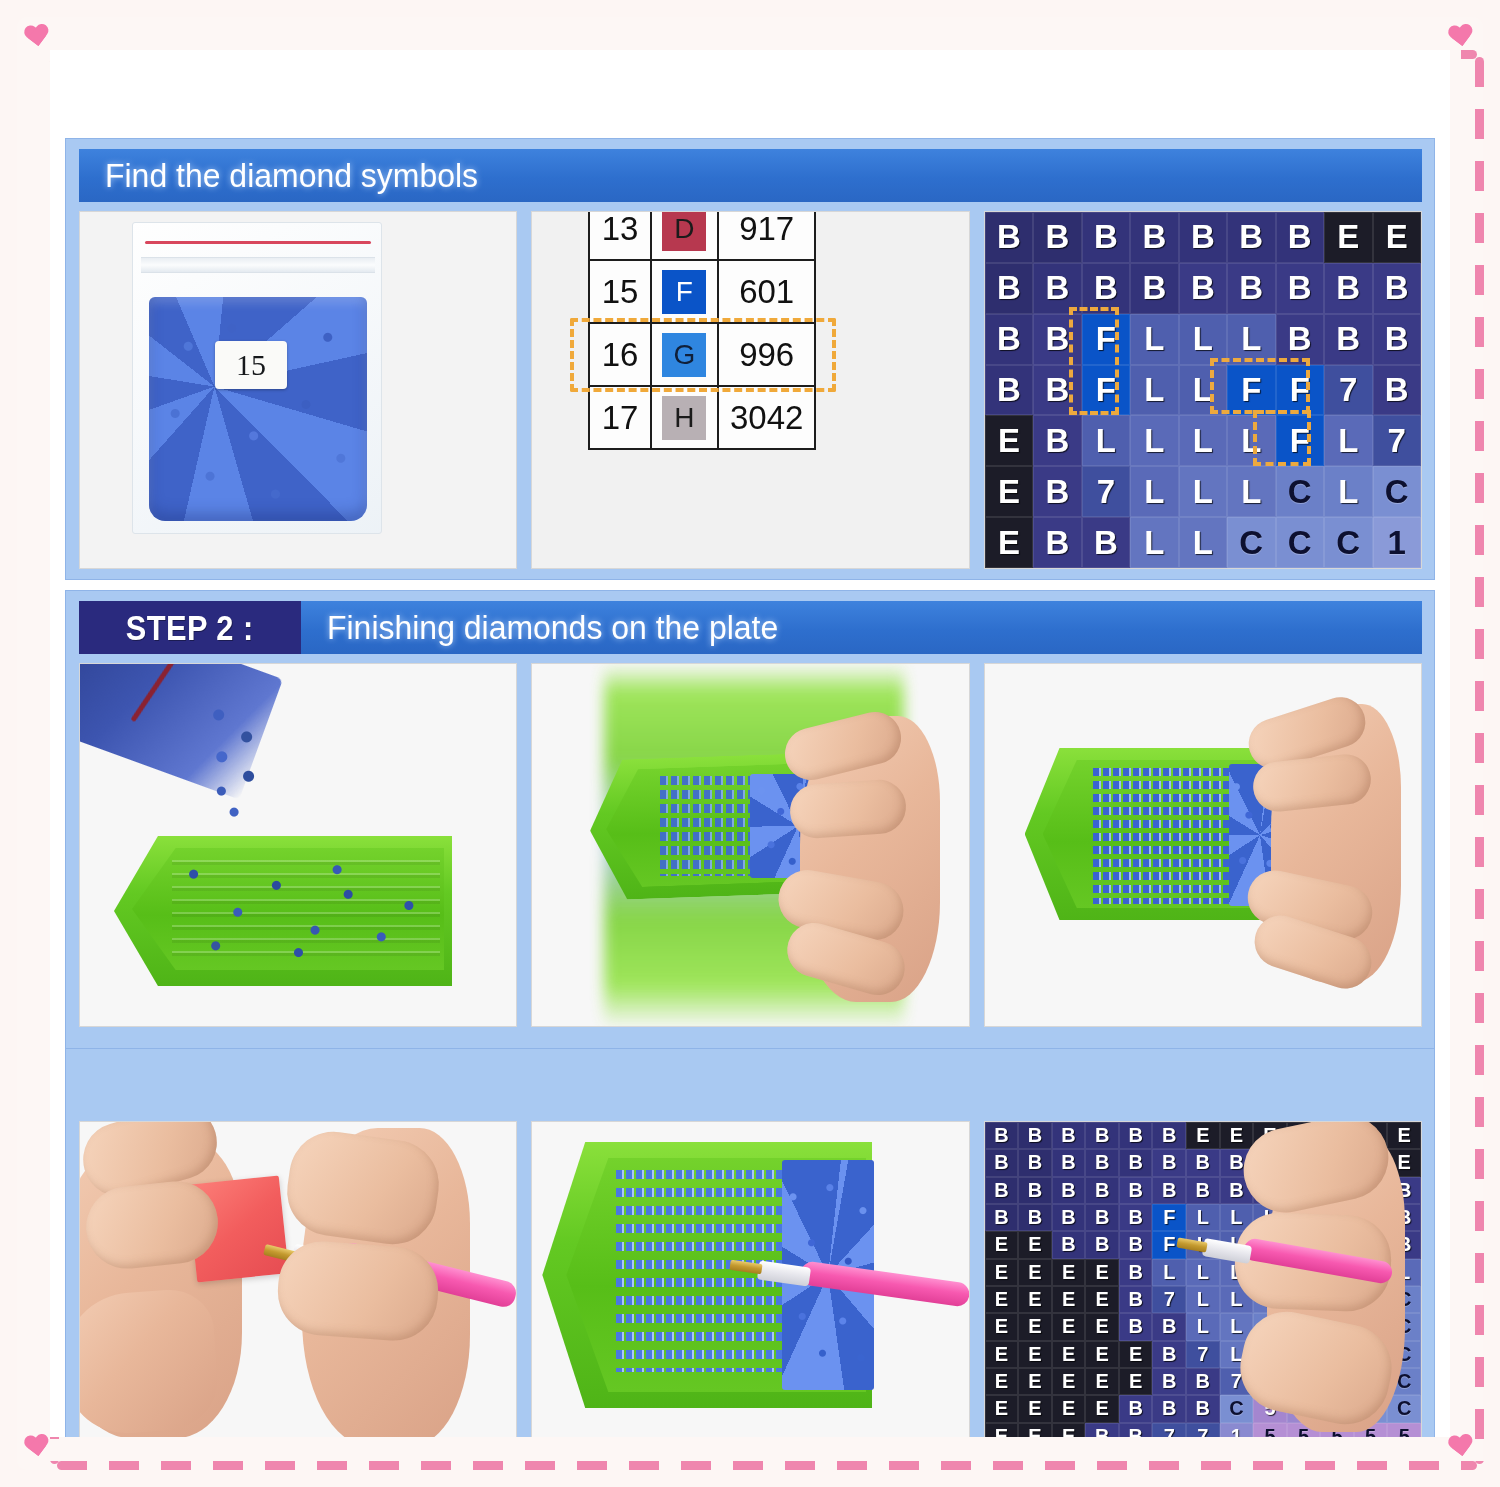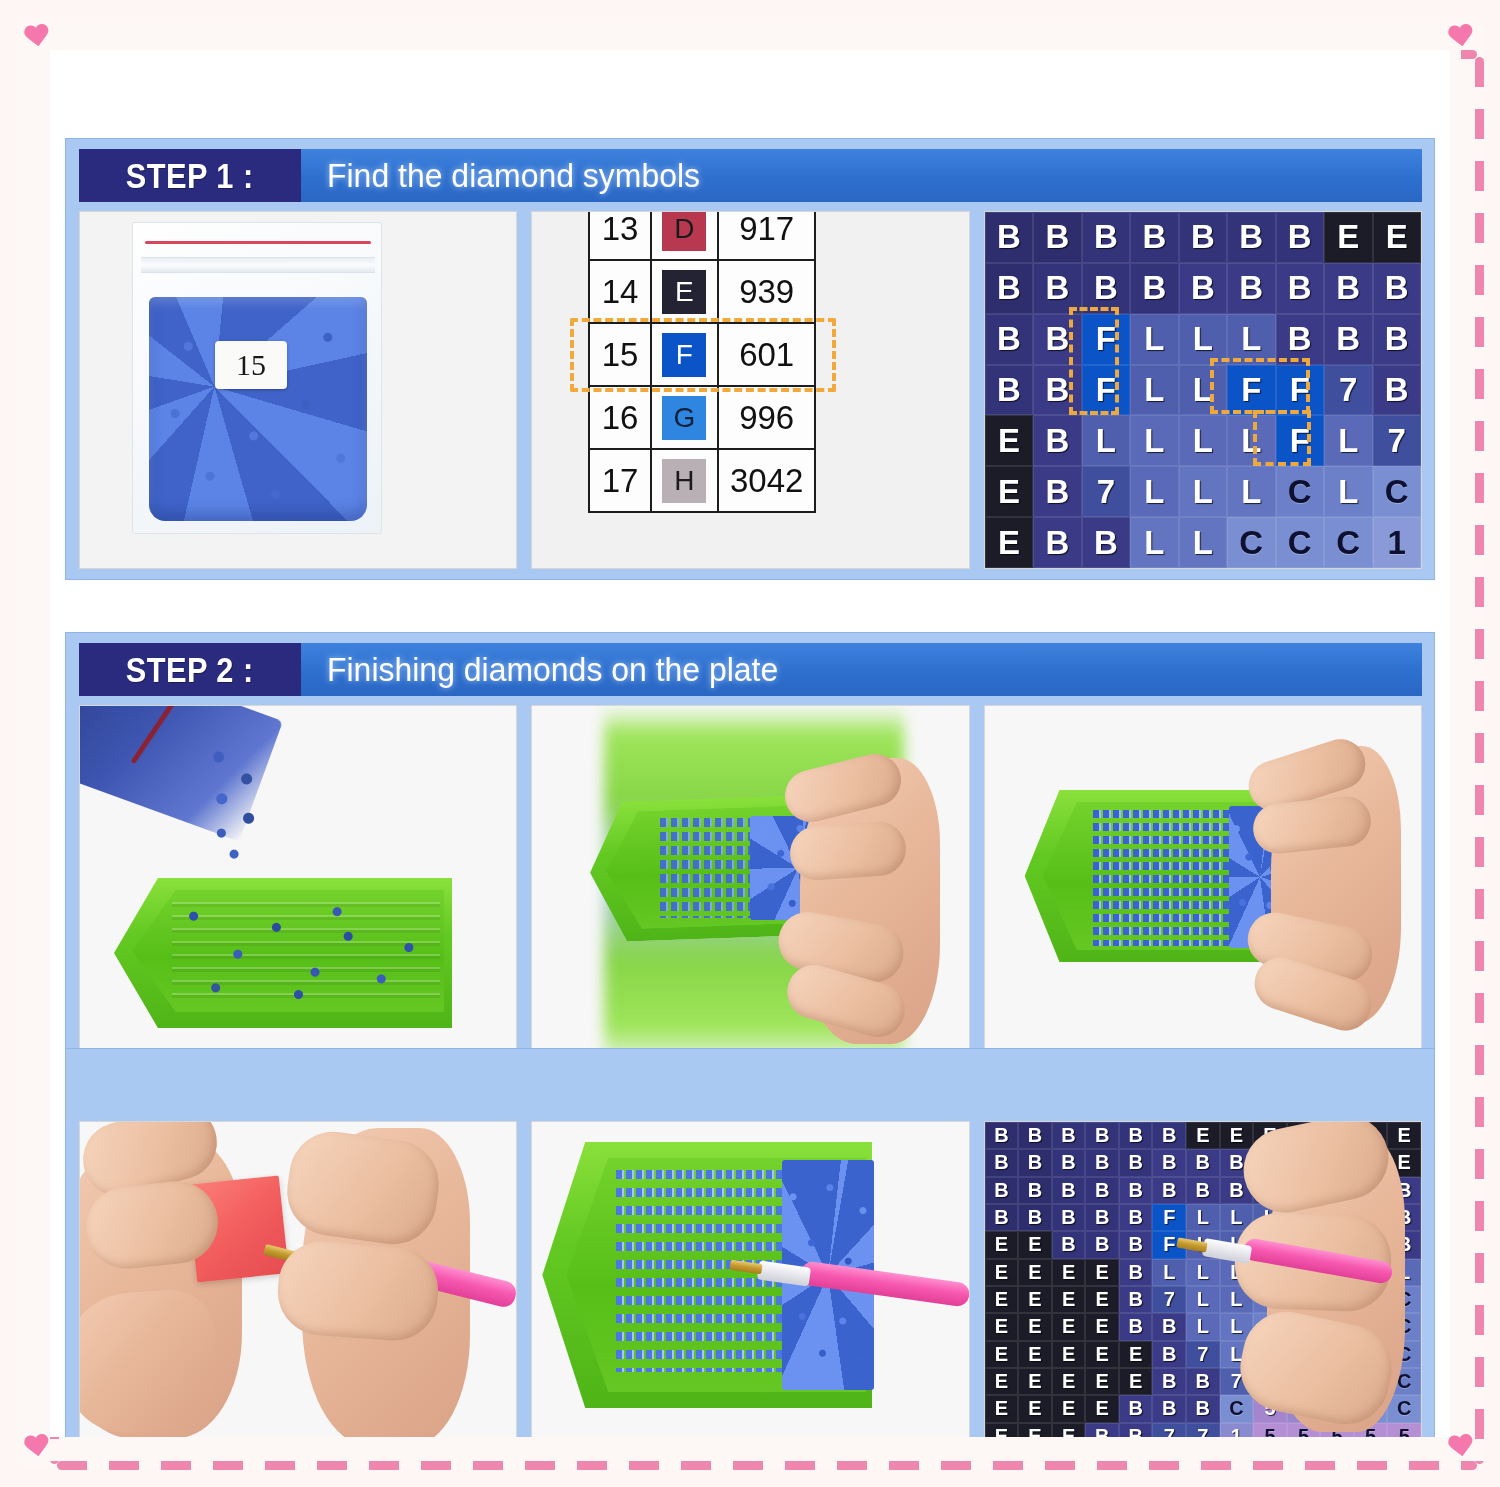--- a/index.html
+++ b/index.html
@@ -102,21 +102,21 @@
 
   
   .panel {
     position: absolute;
     left: 15px;
     width: 1370px;
     background: #a9c9f2;
     border: 1px solid #8fb4e8;
   }
   .panel-1 { top: 88px;   height: 442px; }
-  .panel-2 { top: 540px;  height: 536px; margin-top: 42px; }
+  .panel-2 { top: 540px;  height: 536px; }
   .panel-3 { top: 998px;  height: 396px; }
 
   .step-bar {
     position: absolute;
     left: 13px; top: 10px;
     width: 1343px; height: 53px;
     background: linear-gradient(to bottom, #3e82dd 0%, #2e6fce 55%, #2a67c4 100%);
     display: flex; align-items: center;
   }
   .step-tag {
@@ -495,23 +495,20 @@
   <div class="heart heart-tl"></div>
   <div class="heart heart-tr"></div>
   <div class="heart heart-bl"></div>
   <div class="heart heart-br"></div>
 
   <div class="canvas">
 
 
     <div class="panel panel-1">
       <div class="step-bar">
-        <div class="step-tag">
-          <span class="step-tag-text">STEP 1 :</span>
-        </div>
         <div class="step-title">Find the diamond symbols</div>
       </div>
 
       <div class="photo-row p1-row">
 
         <div class="photo">
           <div class="ph-bag-bg"></div>
           <div class="bag">
             <div class="bag-seal"></div>
             <div class="bag-zip"></div>
@@ -521,25 +518,20 @@
         </div>
 
         <div class="photo">
           <div class="ph-table-bg"></div>
           <table class="legend-table">
             <tbody id="legend-body">
                 <tr>
                   <td class="lt-idx">13</td>
                   <td class="lt-sym"><span class="sym-chip" style="background: rgb(183, 56, 79); color: rgb(27, 27, 27);">D</span></td>
                   <td class="lt-code">917</td>
-                </tr>
-                <tr>
-                  <td class="lt-idx">14</td>
-                  <td class="lt-sym"><span class="sym-chip" style="background: rgb(35, 35, 51); color: rgb(255, 255, 255);">E</span></td>
-                  <td class="lt-code">939</td>
                 </tr>
                 <tr>
                   <td class="lt-idx">15</td>
                   <td class="lt-sym"><span class="sym-chip" style="background: rgb(10, 84, 200); color: rgb(255, 255, 255);">F</span></td>
                   <td class="lt-code">601</td>
                 </tr>
                 <tr>
                   <td class="lt-idx">16</td>
                   <td class="lt-sym"><span class="sym-chip" style="background: rgb(47, 134, 224); color: rgb(16, 32, 58);">G</span></td>
                   <td class="lt-code">996</td>

